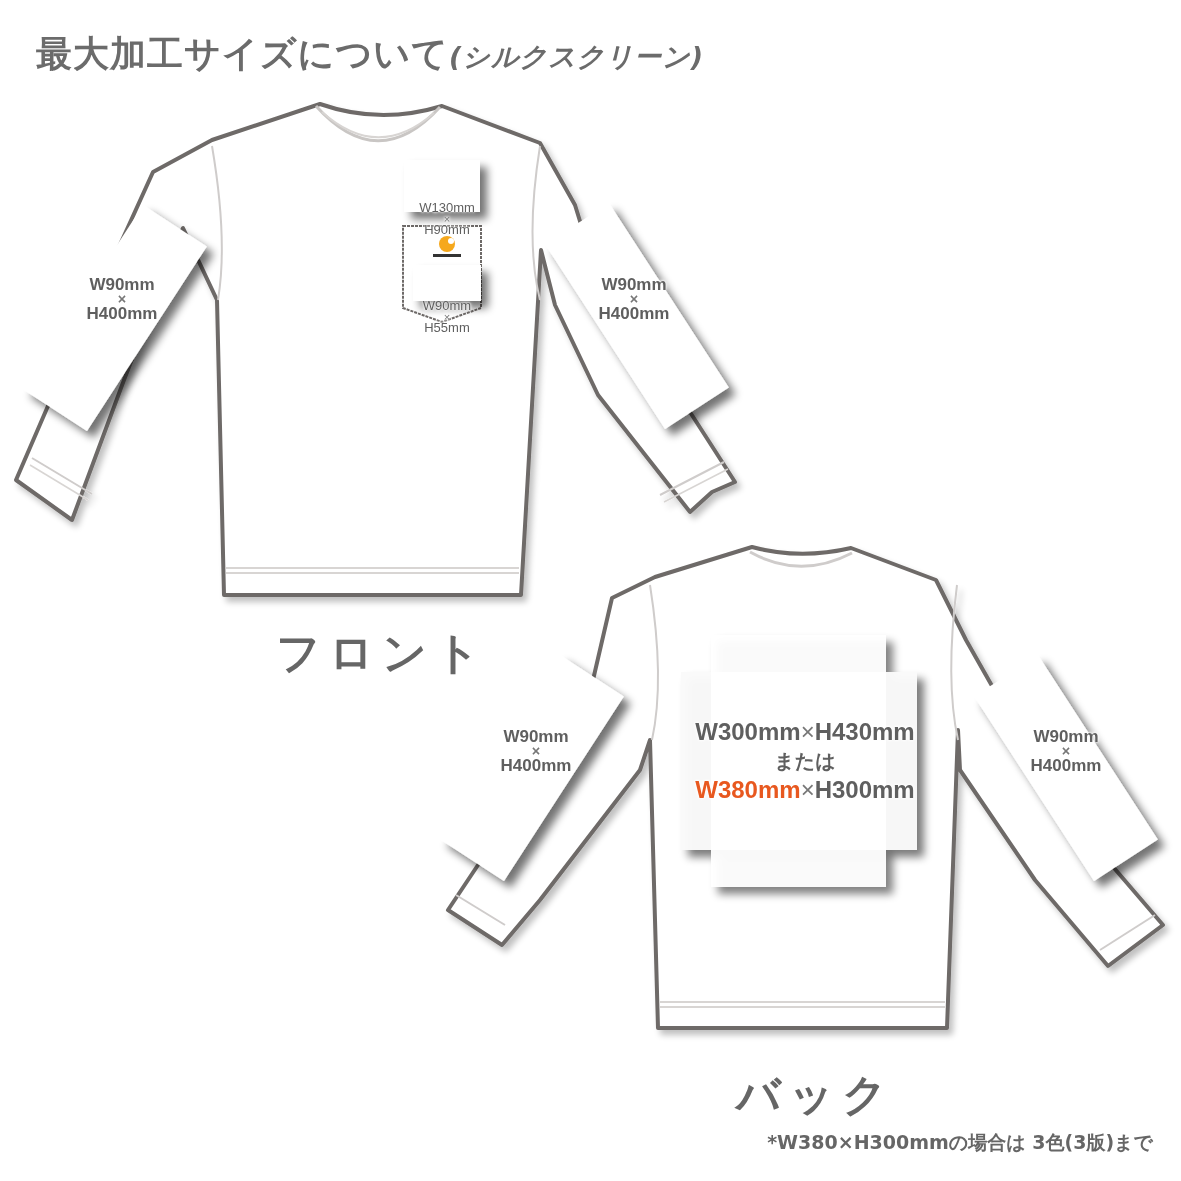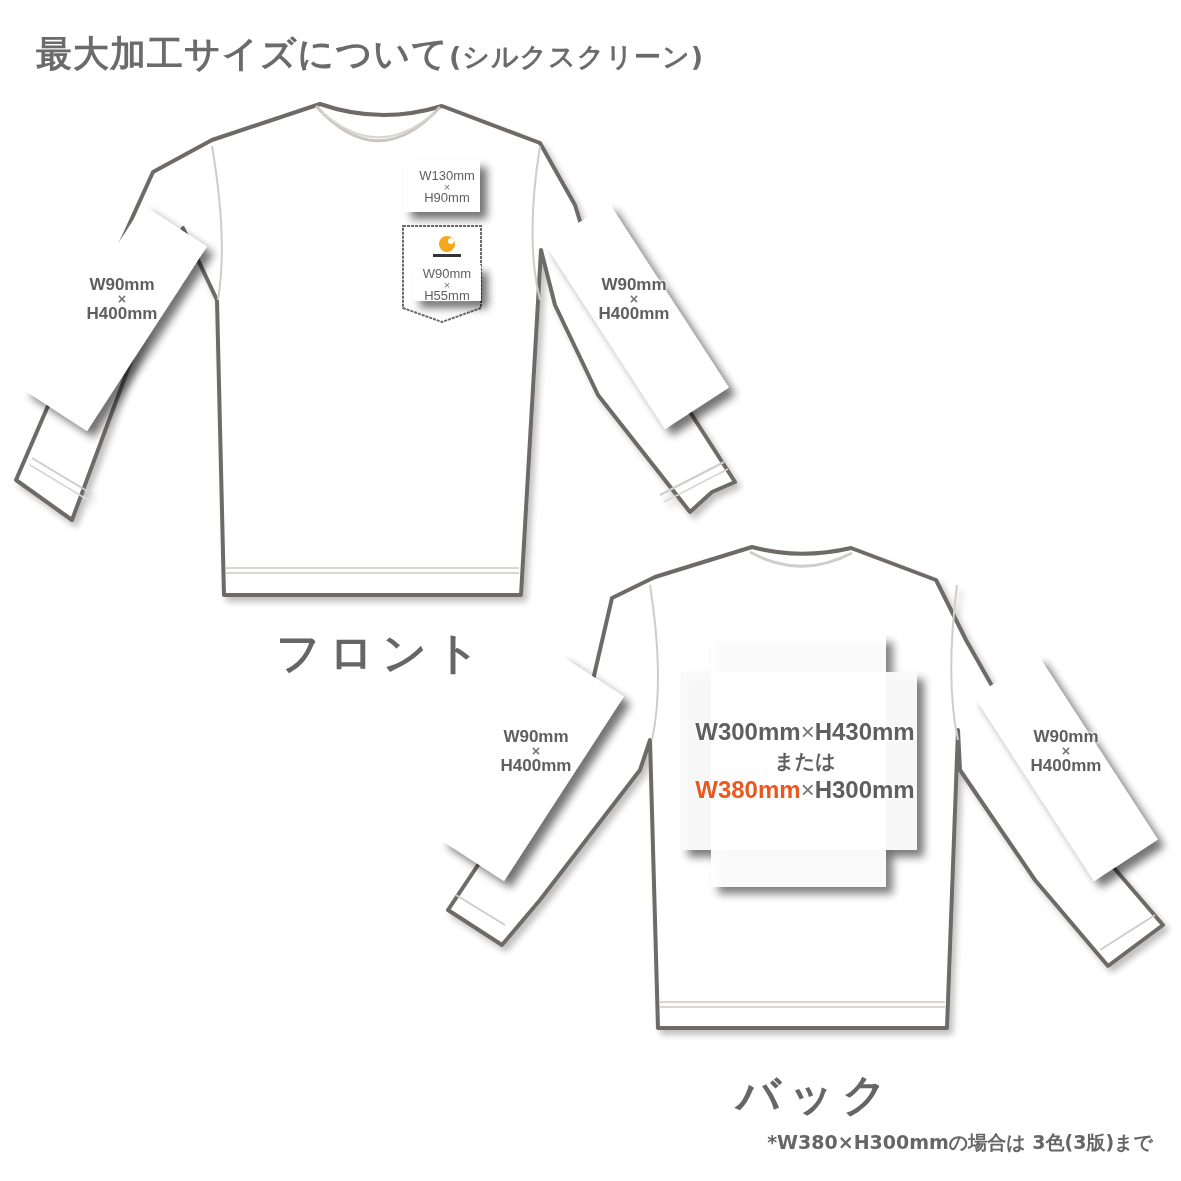--- a/index.html
+++ b/index.html
@@ -21,20 +21,21 @@
       top: 30px;
       font-size: 36px;
       font-weight: bold;
       color: #6b6b6b;
       letter-spacing: 1px;
       white-space: nowrap;
     }
     .title .sub {
       font-size: 27px;
       letter-spacing: 1px;
+      font-style: italic;
     }
     svg.art {
       position: absolute;
       left: 0;
       top: 0;
     }
     .lbl {
       position: absolute;
       text-align: center;
       font-family: "Liberation Sans", "DejaVu Sans", sans-serif;
@@ -42,21 +43,21 @@
       line-height: 1.05;
       text-shadow: 0 0 2px #fff, 0 0 3px #fff, 0 0 4px #fff;
       white-space: nowrap;
     }
     .lbl .x {
       display: block;
       font-size: 0.85em;
       line-height: 0.75;
       color: #777;
     }
-    .lbl-small { font-size: 13px; }
+    .lbl-small { font-size: 13px; margin-top: 32px; }
     .lbl-med { font-size: 17px; font-weight: bold; }
     .lbl-back {
       font-size: 24px;
       font-weight: bold;
       line-height: 1.32;
     }
     .lbl-back .mid { font-size: 20px; display: block; }
     .orange { color: #e8581f; }
     .times { font-weight: normal; color: #777; }
     .caption {

